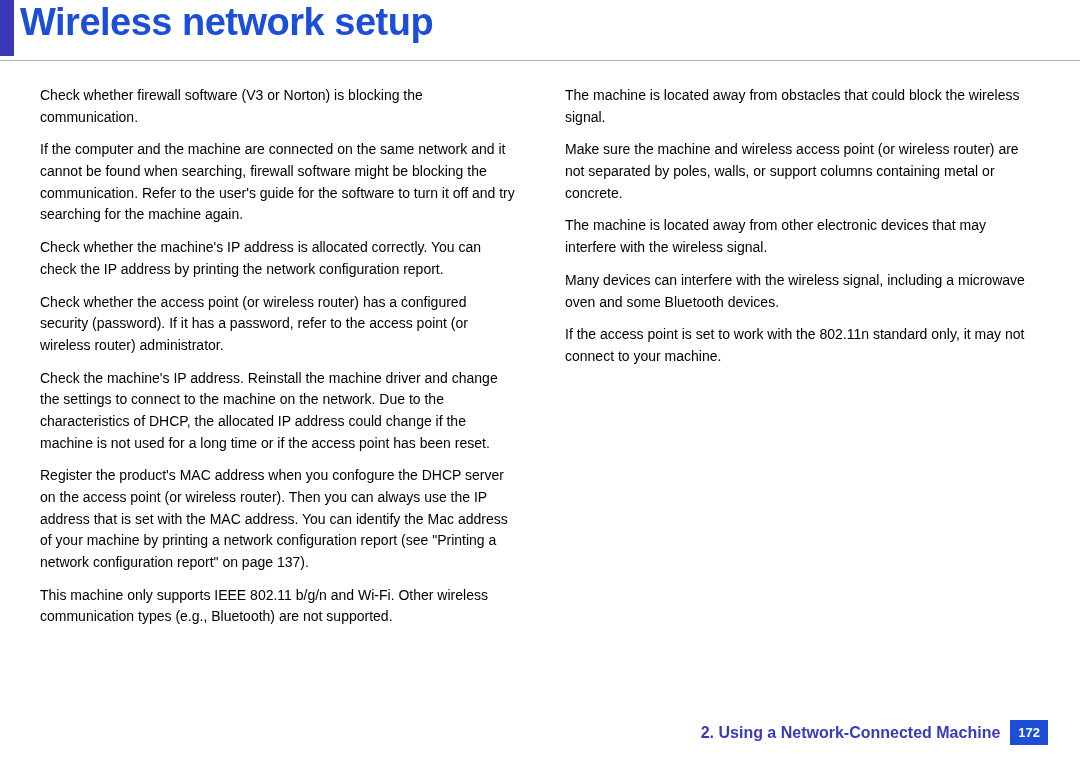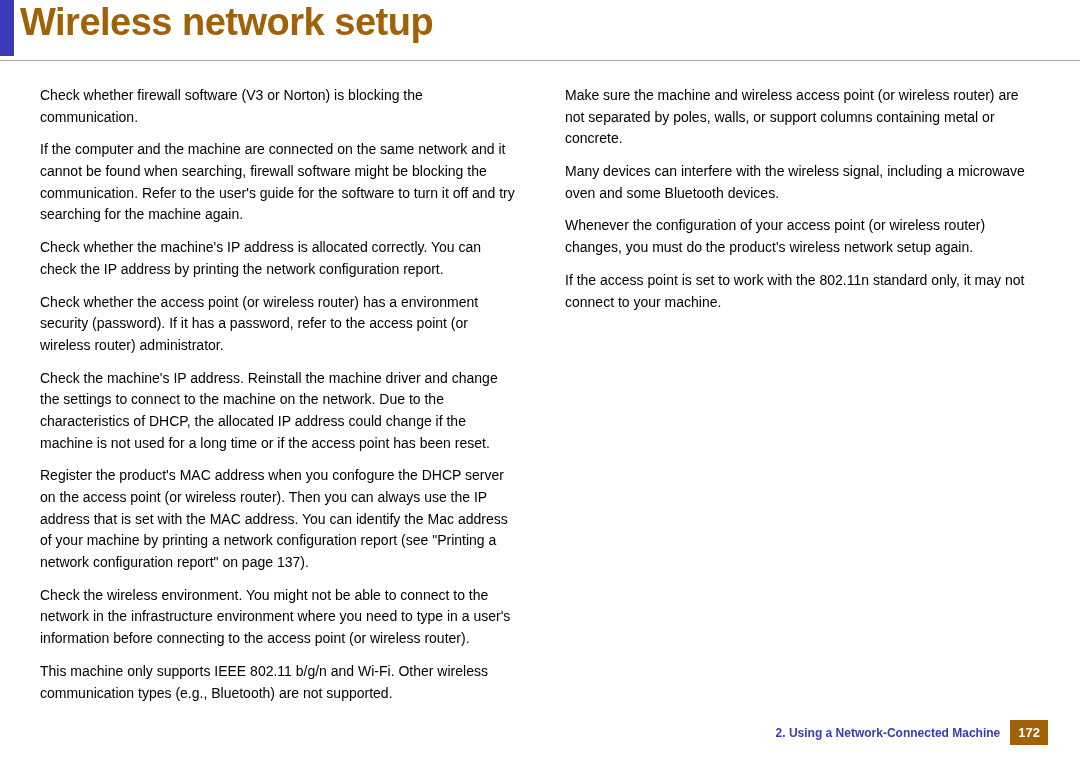--- a/index.html
+++ b/index.html
@@ -20,21 +20,21 @@
     width: 14px;
     height: 56px;
     background: #3a3ab8;
     margin-right: 6px;
     flex-shrink: 0;
   }
   .page-title {
     font-family: "Segoe UI Semibold", "Segoe UI", "Myriad Pro", Arial, sans-serif;
     font-size: 38px;
     font-weight: 700;
-    color: #a16207;
+    color: #1d4ed8;
     line-height: 1.1;
     padding-top: 2px;
     letter-spacing: -0.5px;
   }
   .title-underline {
     height: 1px;
     background: #b0b0b0;
     margin-top: 2px;
     margin-bottom: 24px;
   }
@@ -55,56 +55,56 @@
   }
   .footer {
     position: absolute;
     bottom: 18px;
     right: 32px;
     display: flex;
     align-items: center;
     gap: 10px;
   }
   .footer-text {
-    font-size: 12px;
+    font-size: 16px;
     font-weight: 700;
     color: #3a3ab8;
   }
   .page-num {
-    background: #a16207;
+    background: #1d4ed8;
     color: #fff;
     font-size: 13px;
     font-weight: 700;
     padding: 5px 8px;
   }
 </style>
 </head>
 <body>
 
 <div class="header-bar">
   <div class="blue-block"></div>
   <h1 class="page-title">Wireless network setup</h1>
 </div>
 <div class="title-underline"></div>
 
 <div class="content">
   <div class="column">
     <p>Check whether firewall software (V3 or Norton) is blocking the communication.</p>
     <p>If the computer and the machine are connected on the same network and it cannot be found when searching, firewall software might be blocking the communication. Refer to the user's guide for the software to turn it off and try searching for the machine again.</p>
     <p>Check whether the machine's IP address is allocated correctly. You can check the IP address by printing the network configuration report.</p>
-    <p>Check whether the access point (or wireless router) has a environment security (password). If it has a password, refer to the access point (or wireless router) administrator.</p>
+    <p>Check whether the access point (or wireless router) has a configured security (password). If it has a password, refer to the access point (or wireless router) administrator.</p>
     <p>Check the machine's IP address. Reinstall the machine driver and change the settings to connect to the machine on the network. Due to the characteristics of DHCP, the allocated IP address could change if the machine is not used for a long time or if the access point has been reset.</p>
     <p>Register the product's MAC address when you confogure the DHCP server on the access point (or wireless router). Then you can always use the IP address that is set with the MAC address. You can identify the Mac address of your machine by printing a network configuration report (see "Printing a network configuration report" on page 137).</p>
-    <p>Check the wireless environment. You might not be able to connect to the network in the infrastructure environment where you need to type in a user's information before connecting to the access point (or wireless router).</p>
     <p>This machine only supports IEEE 802.11 b/g/n and Wi-Fi. Other wireless communication types (e.g., Bluetooth) are not supported.</p>
   </div>
   <div class="column">
+    <p>The machine is located away from obstacles that could block the wireless signal.</p>
     <p>Make sure the machine and wireless access point (or wireless router) are not separated by poles, walls, or support columns containing metal or concrete.</p>
+    <p>The machine is located away from other electronic devices that may interfere with the wireless signal.</p>
     <p>Many devices can interfere with the wireless signal, including a microwave oven and some Bluetooth devices.</p>
-    <p>Whenever the configuration of your access point (or wireless router) changes, you must do the product's wireless network setup again.</p>
     <p>If the access point is set to work with the 802.11n standard only, it may not connect to your machine.</p>
   </div>
 </div>
 
 <div class="footer">
   <span class="footer-text">2.  Using a Network-Connected Machine</span>
   <span class="page-num">172</span>
 </div>
 
 </body></html>

